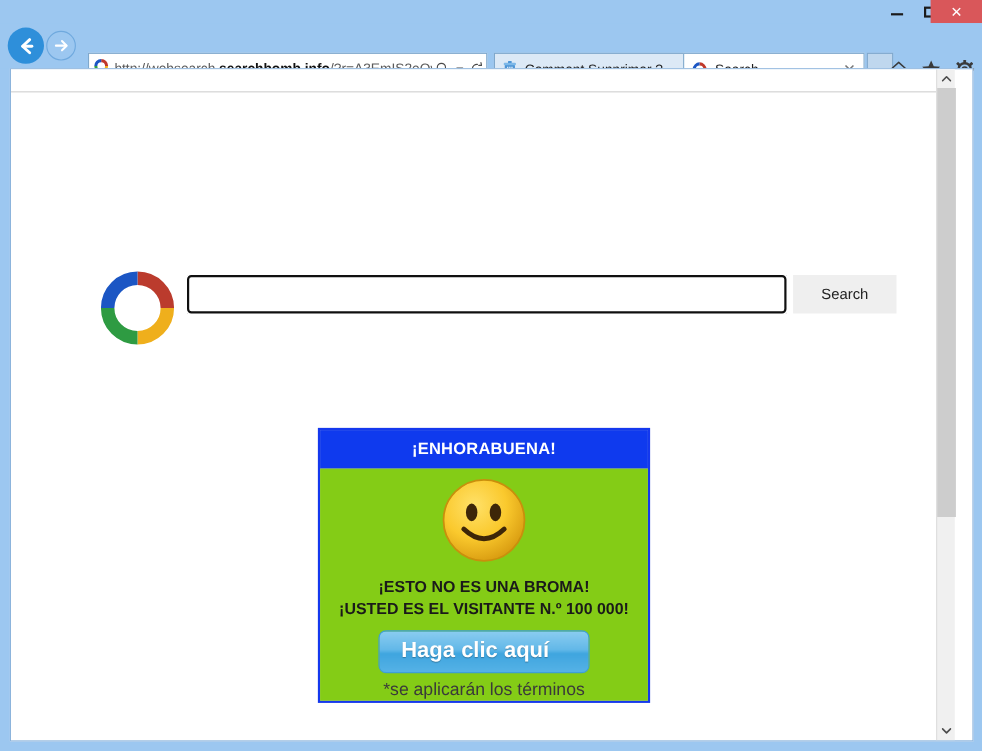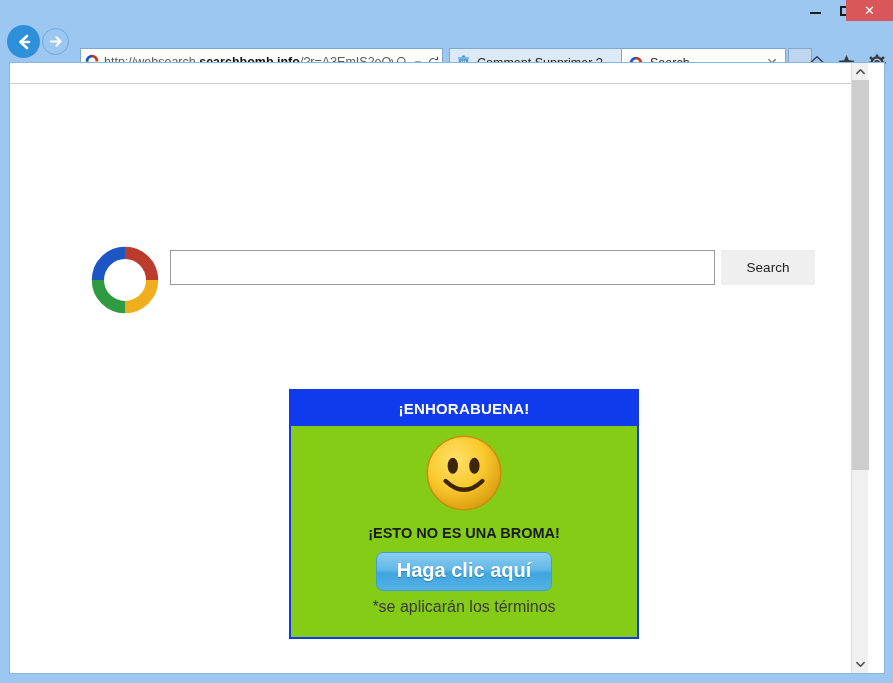--- a/index.html
+++ b/index.html
@@ -209,21 +209,21 @@
     font-size: 13.5px;
     color: #222;
     font-family: "Liberation Sans", sans-serif;
     cursor: pointer;
   }
 
   
   #adbox {
     position: absolute;
     left: 279px; top: 326px;
-    width: 350px; height: 250px;
+    width: 302px; height: 250px;
     border: 2px solid #1438EE;
     background: #D4D4D4;
   }
   #ad-header {
     height: 35px;
     background: #0F3AEE;
     color: #ffffff;
     font-size: 15px;
     font-weight: bold;
     display: flex;
@@ -242,21 +242,21 @@
   #ad-smiley { margin-bottom: 6px; }
   .ad-line {
     font-size: 14.5px;
     font-weight: bold;
     color: #1a1a1a;
     line-height: 20px;
     white-space: nowrap;
   }
   #ad-cta {
     margin-top: 9px;
-    padding: 7px 20px 9px 20px;
+    padding: 7px 36px 9px 20px;
     border-radius: 7px;
     border: 1px solid #3E9FD6;
     background: linear-gradient(to bottom, #8ACCF0 0%, #62B8E8 45%, #3FA5DF 55%, #55B2E6 100%);
     color: #ffffff;
     font-size: 20px;
     font-weight: bold;
     text-shadow: 0 1px 1px rgba(0,0,0,0.28);
     cursor: pointer;
     font-family: "Liberation Sans", sans-serif;
     line-height: 1.05;
@@ -455,20 +455,21 @@
                 </radialGradient>
               </defs>
               <circle cx="50" cy="50" r="46" fill="url(#smgrad)" stroke="#C98F0C" stroke-width="2"></circle>
               <ellipse cx="36" cy="41" rx="6.5" ry="10" fill="#3D2608"></ellipse>
               <ellipse cx="63" cy="41" rx="6.5" ry="10" fill="#3D2608"></ellipse>
               <path d="M27 60 Q50 82 73 60" fill="none" stroke="#3D2608" stroke-width="5.5" stroke-linecap="round"></path>
             </svg>
           </span>
 
           <div class="ad-line">¡ESTO NO ES UNA BROMA!</div>
+          <div class="ad-line">¡USTED ES EL VISITANTE N.º 100 000!</div>
 
           <button id="ad-cta">Haga clic aquí</button>
 
           <div id="ad-terms">*se aplicarán los términos</div>
         </div>
       </div>
 
       <div id="scrollbar">
         <div class="sb-arrow" id="sb-up">
           <svg width="9" height="7" viewBox="0 0 10 7">

